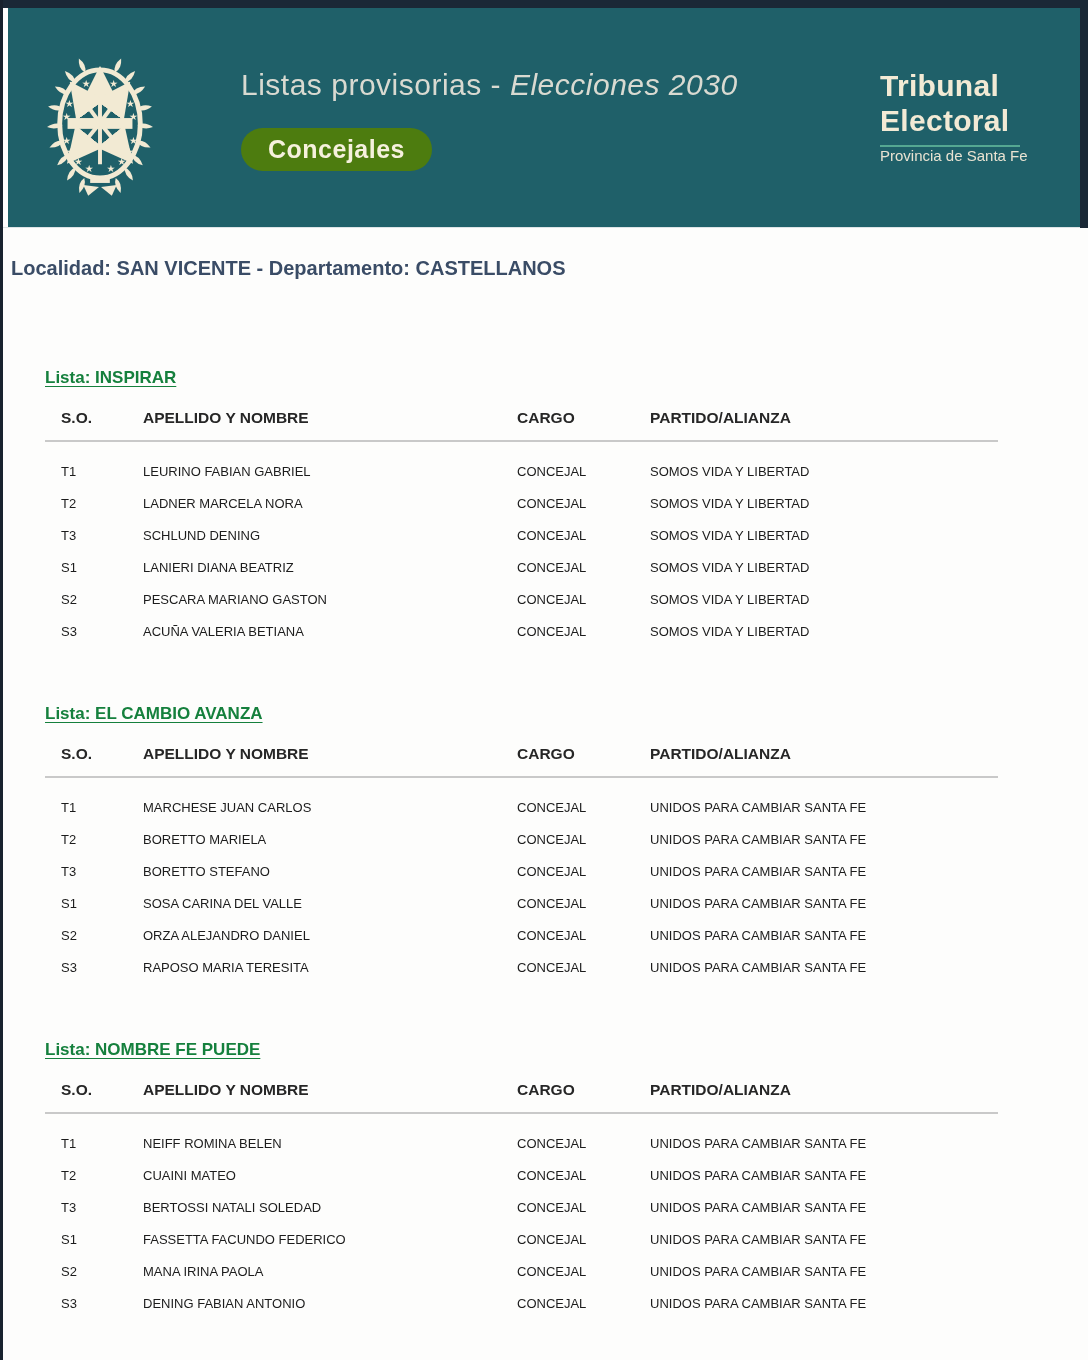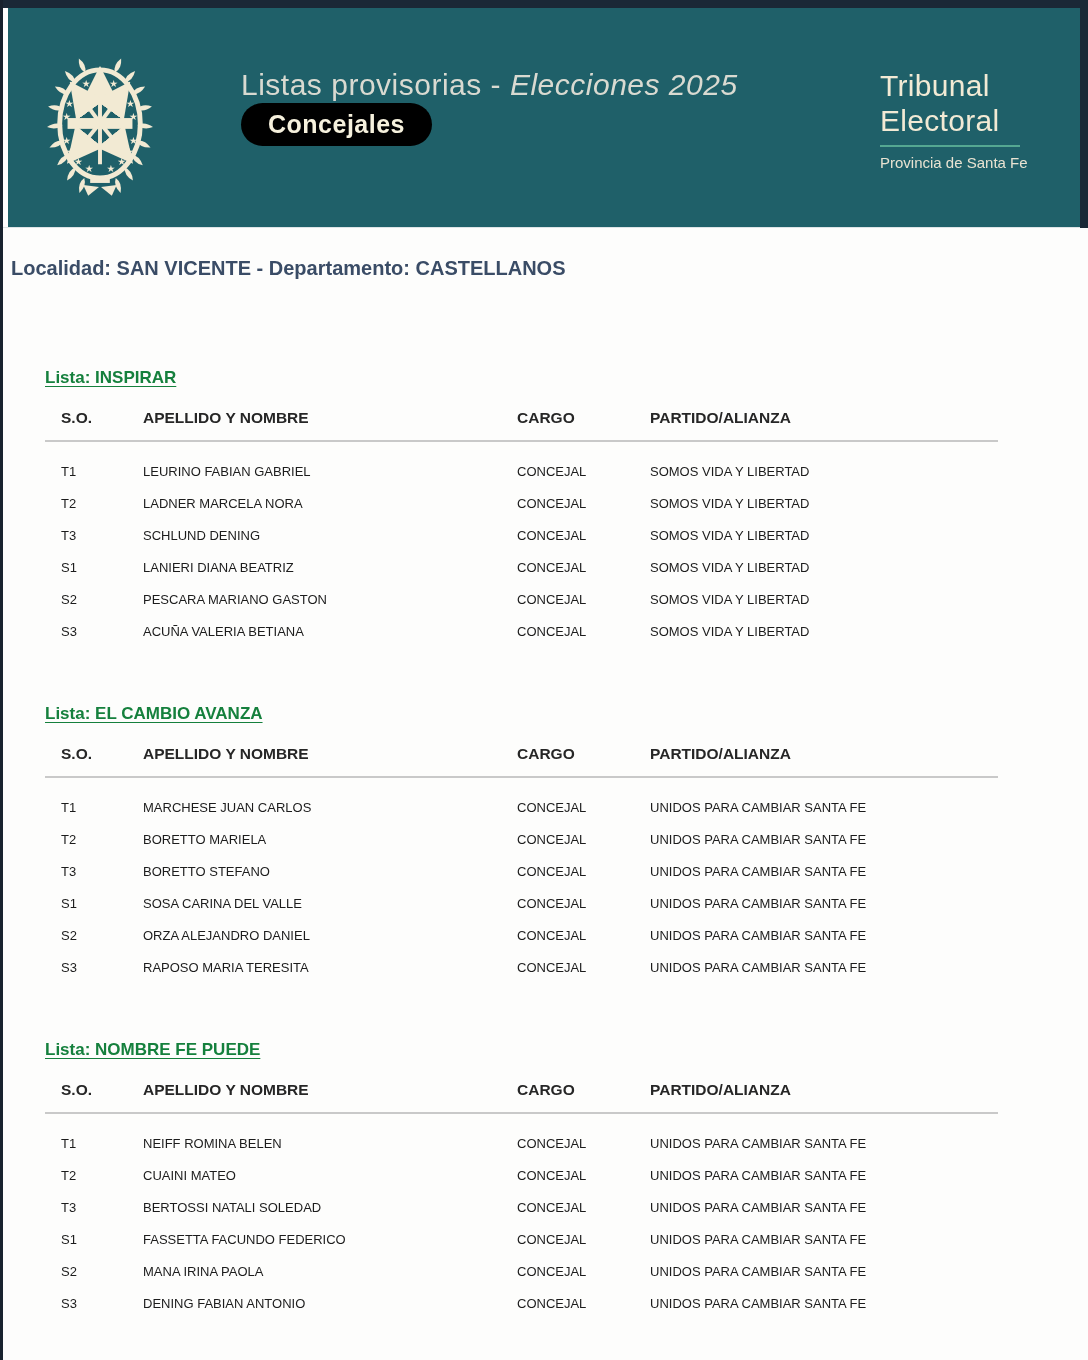--- a/index.html
+++ b/index.html
@@ -24,30 +24,30 @@
   }
   .logo { position:absolute; left:33px; top:38px; width:118px; height:150px; }
 
   .title-line {
     position:absolute; left:233px; top:60px;
     font-size:30px; color:#d9dad1; letter-spacing:0.5px; white-space:nowrap;
   }
   .title-italic { font-style:italic; }
 
   .badge {
-    position:absolute; left:233px; top:95px;
-    background:#000000; color:#f6f1dd;
+    position:absolute; left:233px; top:120px;
+    background:#4d7c0f; color:#f6f1dd;
     font-weight:bold; font-size:25px; letter-spacing:0.5px;
     padding:7px 27px; border-radius:26px;
   }
 
   .org-block { position:absolute; right:48px; top:60px; width:152px; }
-  .org-line { font-size:30px; font-weight:normal; color:#f2ead5; line-height:35px; letter-spacing:0.3px; }
+  .org-line { font-size:30px; font-weight:bold; color:#f2ead5; line-height:35px; letter-spacing:0.3px; }
   .org-underline { width:140px; height:2px; background:#55a892; margin-top:7px; }
-  .org-sub { margin-top:7px; font-size:15px; color:#e9e3d2; }
+  .org-sub { font-size:15px; color:#e9e3d2; }
 
   
   .location-heading {
     margin:29px 0 0 8px;
     font-size:20px; font-weight:bold; color:#3a4c66;
   }
 
   .lists { }
   section.lista { margin-left:42px; width:953px; }
   section.lista.first { margin-top:88px; }
@@ -139,21 +139,21 @@
 
           <g fill="#f2ead3">
             <rect x="50" y="135" width="20" height="4"></rect>
             <path d="M59 143 L43 141 L48 152 Z"></path>
             <path d="M61 143 L77 141 L72 152 Z"></path>
           </g>
         </svg>
       </div>
 
       <div class="title-line">
-        <span>Listas provisorias - </span><span class="title-italic">Elecciones 2025</span>
+        <span>Listas provisorias - </span><span class="title-italic">Elecciones 2030</span>
       </div>
 
       <div class="badge">Concejales</div>
 
       <div class="org-block">
         <div class="org-line">Tribunal</div>
         <div class="org-line">Electoral</div>
         <div class="org-underline"></div>
         <div class="org-sub">Provincia de Santa Fe</div>
       </div>

